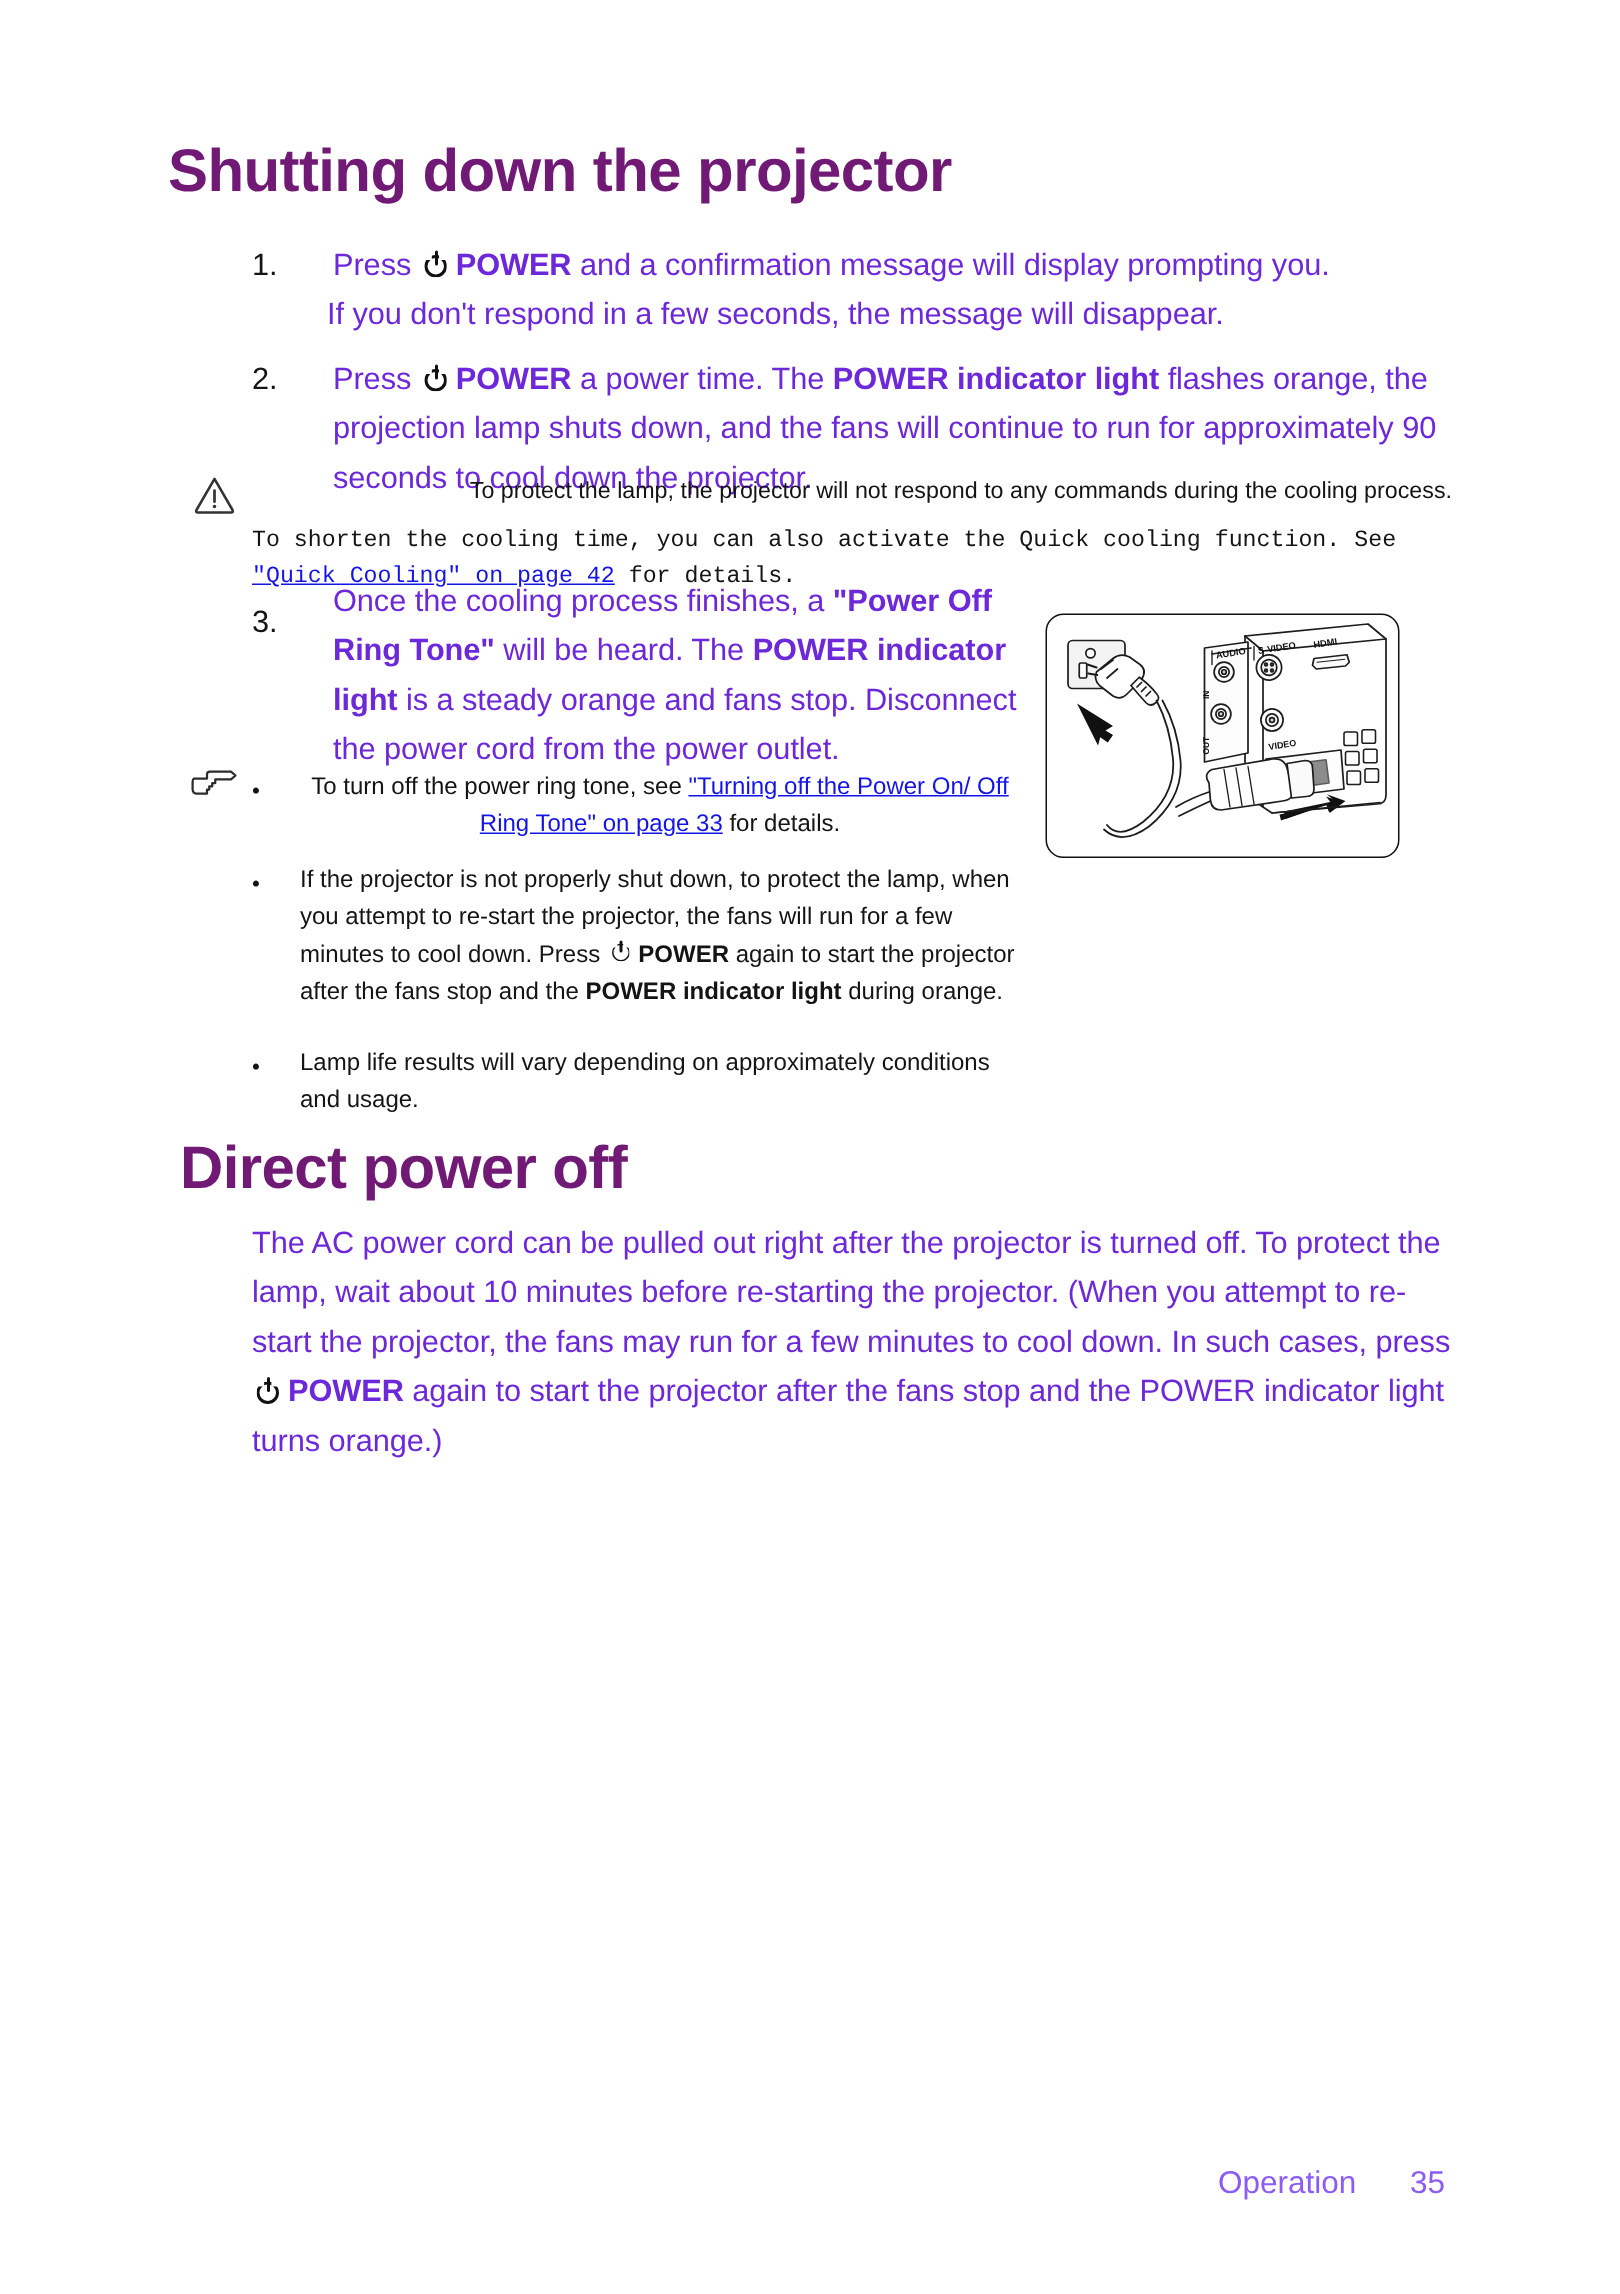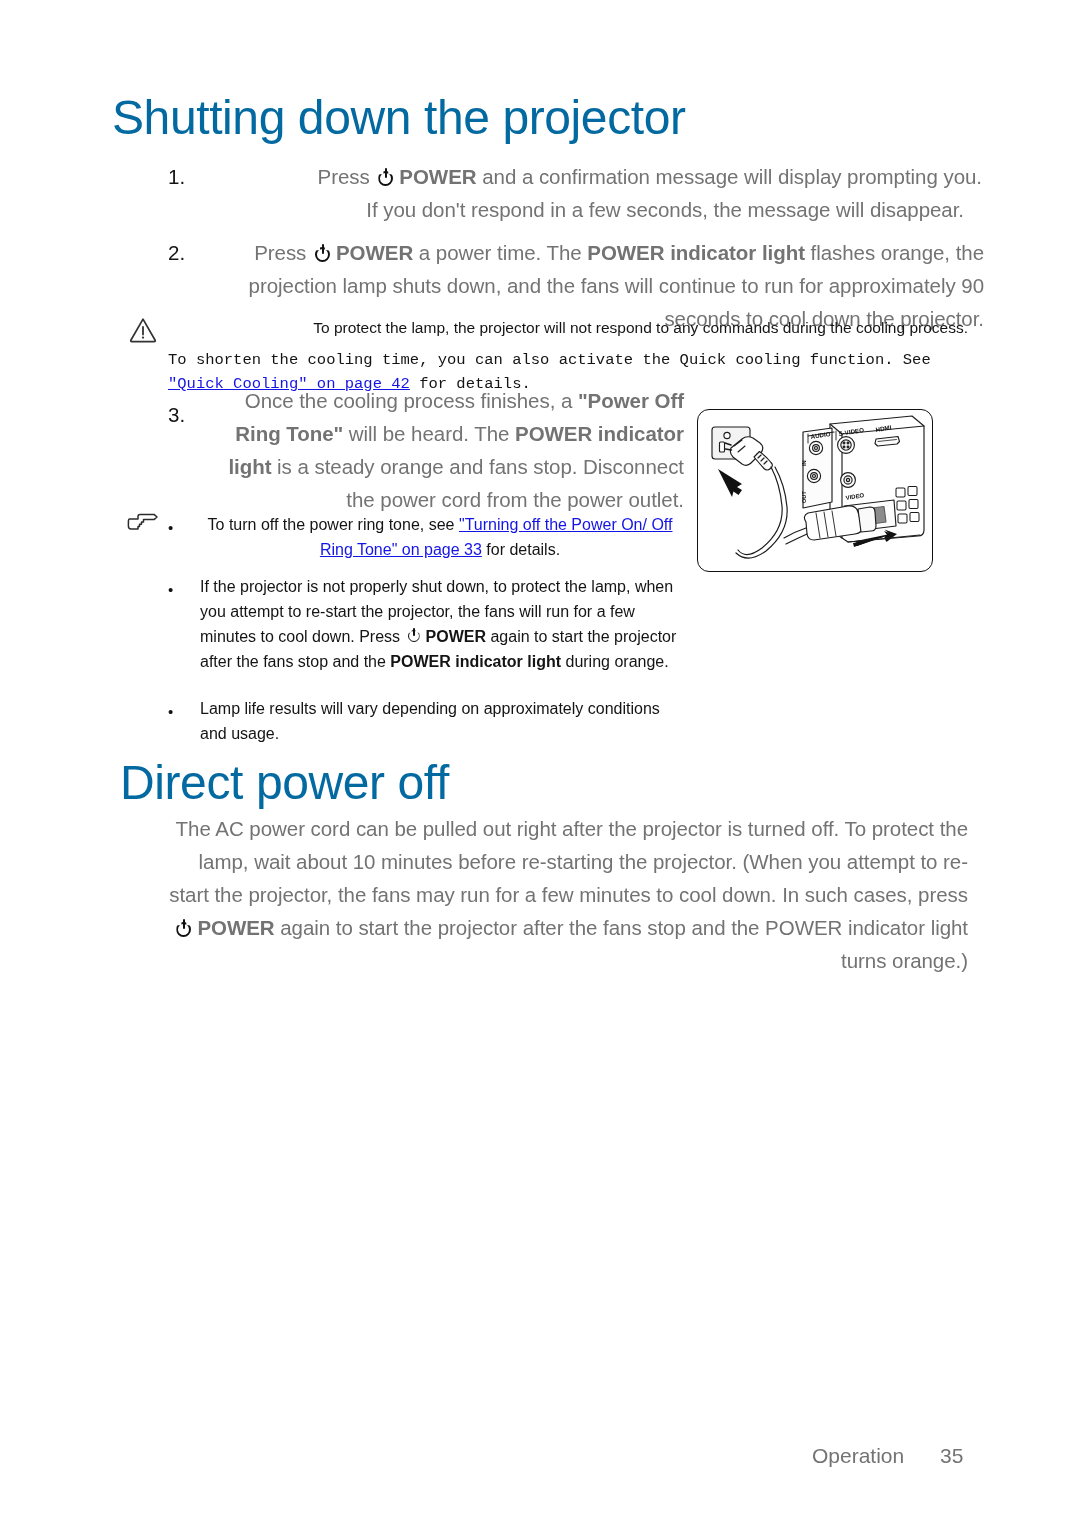--- a/index.html
+++ b/index.html
@@ -18,37 +18,36 @@
 
   .page {
     position: absolute;
     inset: 0;
   }
 
   
   h1.section-title {
     position: absolute;
     margin: 0;
-    font-weight: 400;
-    font-size: 48px;
+    font-weight: 700;
+    font-size: 40px;
     letter-spacing: -0.4px;
     line-height: 1.1;
-    color: #0369a1;
+    color: #701a75;
   }
   #title-shutdown { left: 112px; top: 92px; }
   #title-direct   { left: 120px; top: 757px; text-align: center; }
 
   
   .body-text {
     position: absolute;
     font-size: 20.5px;
     line-height: 33px;
-    color: #737373;
+    color: #6d28d9;
     letter-spacing: -0.05px;
-    text-align: right;
   }
   .small-note {
     position: absolute;
     font-size: 15.5px;
     line-height: 24px;
     color: #141414;
   }
   .tiny-note {
     position: absolute;
     font-size: 16px;
@@ -134,37 +133,37 @@
     background: #ffffff;
     box-sizing: border-box;
     overflow: hidden;
   }
   #illustration svg { display: block; }
 
   
   .footer {
     position: absolute;
     font-size: 21px;
-    color: #737373;
+    color: #8b5cf6;
   }
   #footer-label { left: 812px; top: 1444px; }
   #footer-page  { left: 940px; top: 1444px; }
 </style>
 </head>
 <body>
 
 <div class="page">
 
   <h1 class="section-title" id="title-shutdown">Shutting down the projector</h1>
 
   <div class="num" style="left:168px; top:160px; width:40px;">1.</div>
   <div class="body-text" style="left:222px; top:160px; width:760px;">
     <span>Press </span><span class="power-glyph"></span><b>POWER</b><span> and a confirmation message will display prompting you.</span>
   </div>
-  <div class="body-text" style="left:204px; top:193px; width:760px;">If you don't respond in a few seconds, the message will disappear.</div>
+  <div class="body-text" style="left:218px; top:193px; width:760px;">If you don't respond in a few seconds, the message will disappear.</div>
 
   <div class="num" style="left:168px; top:236px; width:40px;">2.</div>
   <div class="body-text" style="left:222px; top:236px; width:762px;">
     <span>Press </span><span class="power-glyph"></span><b>POWER</b><span> a power time. The </span><b>POWER indicator light</b><span> flashes orange, the projection lamp shuts down, and the fans will continue to run for approximately 90 seconds to cool down the projector.</span>
   </div>
 
   <svg class="warn-icon" style="left:128px; top:316px;" viewBox="0 0 30 28">
     <path d="M15 3.2 L27 24 Q27.8 25.6 26 25.6 L4 25.6 Q2.2 25.6 3 24 Z" fill="none" stroke="#333" stroke-width="1.7" stroke-linejoin="round"></path>
     <line x1="15" y1="11" x2="15" y2="18.5" stroke="#333" stroke-width="1.8" stroke-linecap="round"></line>
     <circle cx="15" cy="21.6" r="1.15" fill="#333"></circle>

